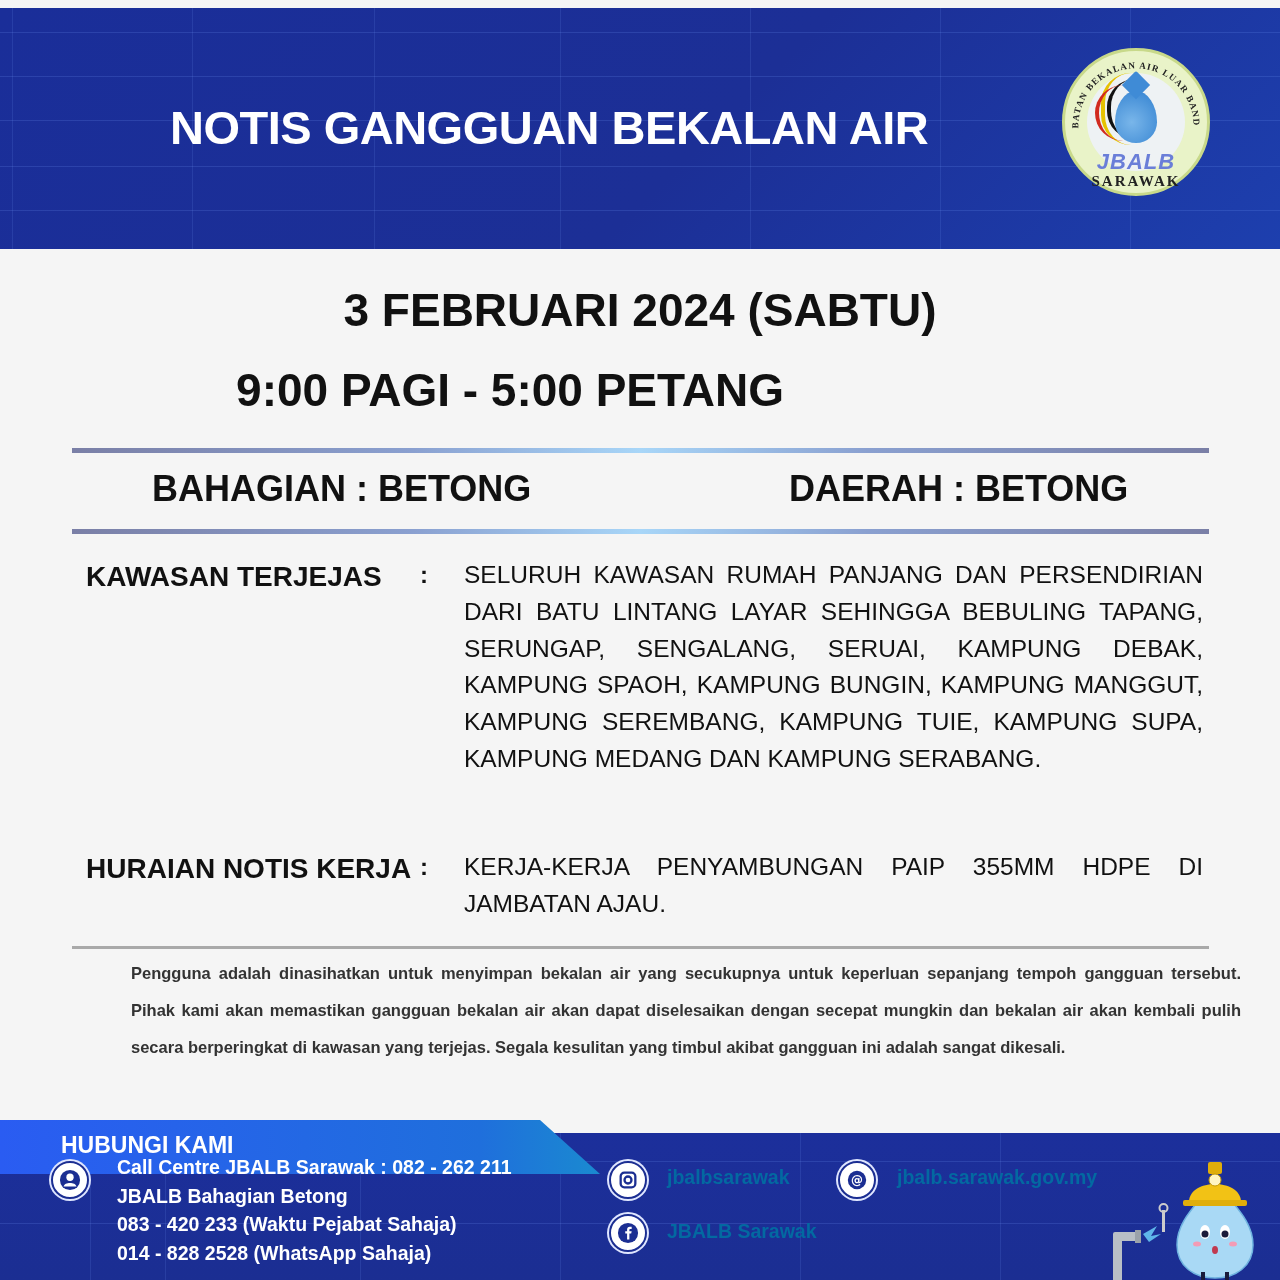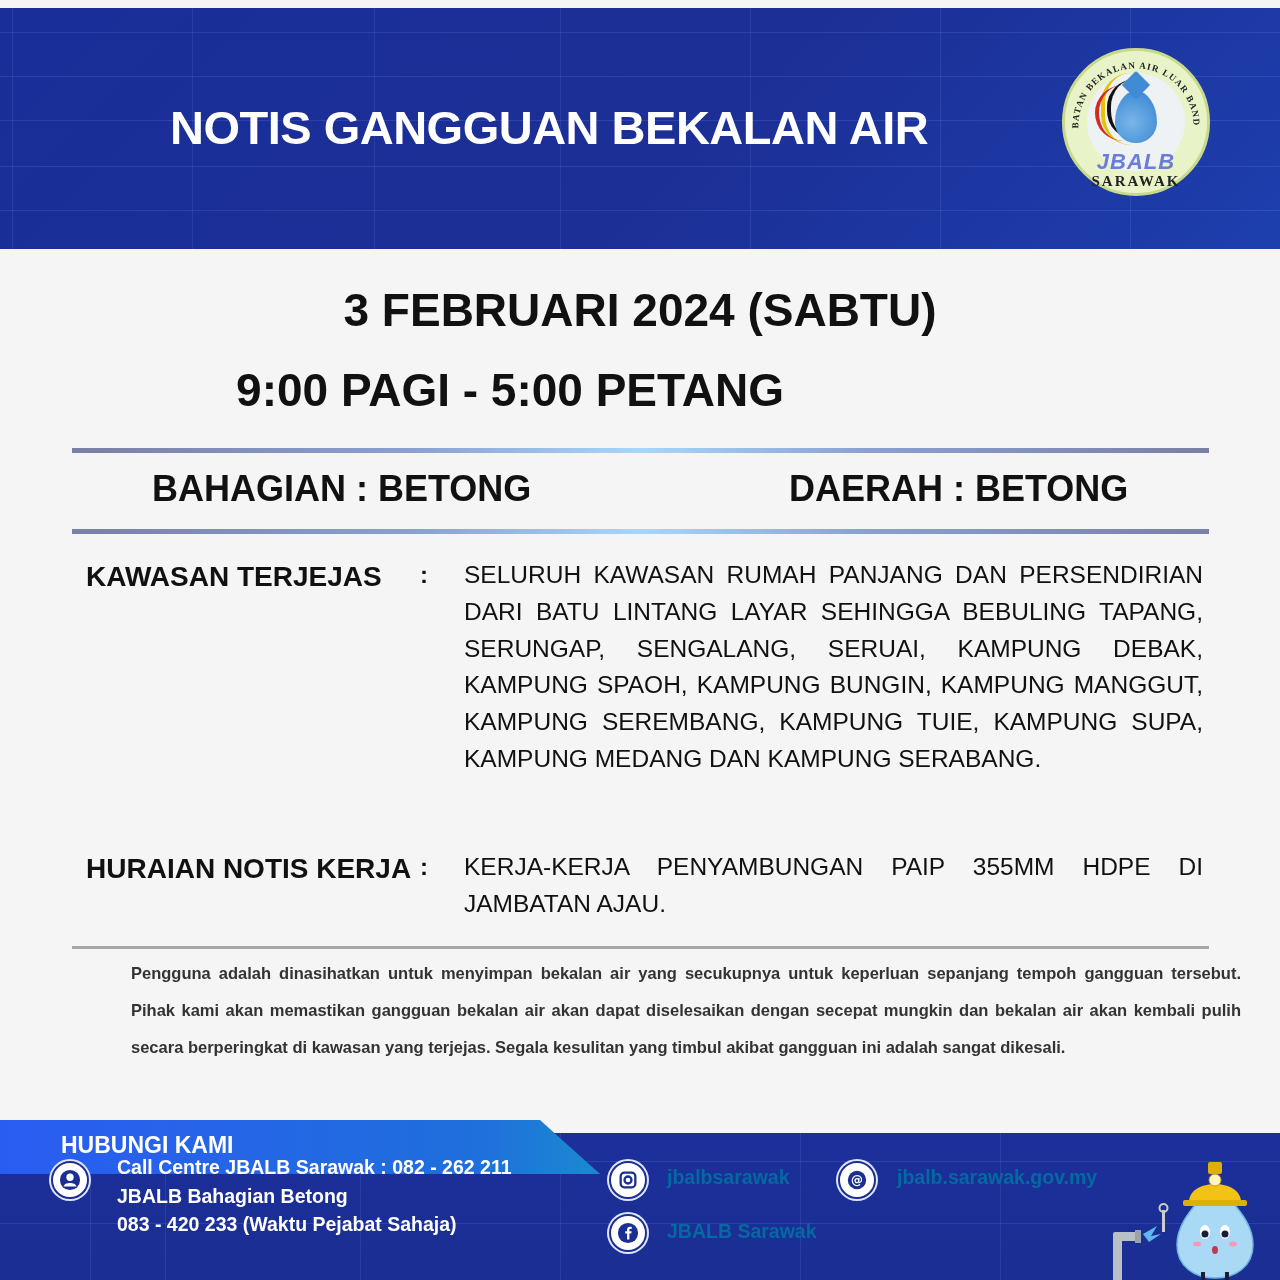--- a/index.html
+++ b/index.html
@@ -183,20 +183,21 @@
   <svg viewBox="0 0 24 24">
       <circle cx="12" cy="12" r="11" fill="#1b2e92"></circle>
       <circle cx="12" cy="9" r="4" fill="#fff"></circle>
       <path d="M5 19 C6 14, 18 14, 19 19 Z" fill="#fff"></path>
     </svg>
 </div>
 <div class="contact-lines">
   <div>Call Centre JBALB Sarawak : 082 - 262 211</div>
   <div>JBALB Bahagian Betong</div>
   <div>083 - 420 233  (Waktu Pejabat Sahaja)</div>
+  <div>014 - 828 2528 (WhatsApp  Sahaja)</div>
 </div>
 
 <div class="circle-icon" style="left:609px; top:1161px">
   <svg viewBox="0 0 24 24">
       <rect x="4" y="4" width="16" height="16" rx="4" fill="none" stroke="#1b2e92" stroke-width="2.5"></rect>
       <circle cx="12" cy="12" r="3.8" fill="none" stroke="#1b2e92" stroke-width="2.5"></circle>
     </svg>
 </div>
 <div class="footer-text" style="left:667px; top:1166px">jbalbsarawak</div>
 

